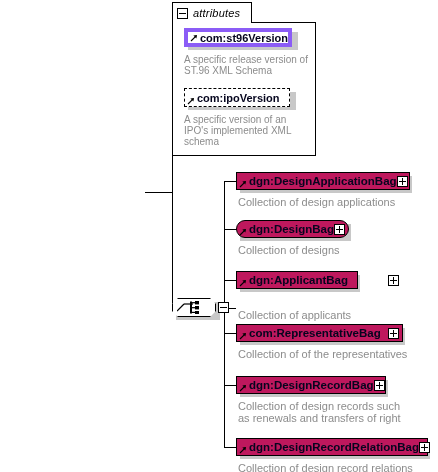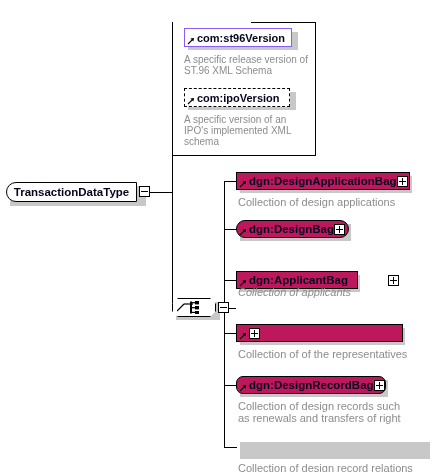--- a/index.html
+++ b/index.html
@@ -117,21 +117,21 @@
 
   
   .attr-item {
     position: absolute;
   }
   .attr-box {
     position: absolute;
     left: 0;
     top: 0;
     background: #ffffff;
-    border: 1px solid #8b5cf6;
+    border: 4px solid #8b5cf6;
     box-sizing: border-box;
     height: 19px;
     display: flex;
     align-items: center;
     padding-left: 12px;
     padding-right: 6px;
   }
   .attr-box.optional {
     border: 1px dashed #000;
   }
@@ -296,20 +296,24 @@
   <div class="line h" style="left:224px; top:181px; width:13px;"></div>
   <div class="line h" style="left:224px; top:229px; width:13px;"></div>
   <div class="line h" style="left:224px; top:280px; width:13px;"></div>
   <div class="line h" style="left:224px; top:333px; width:13px;"></div>
   <div class="line h" style="left:224px; top:385px; width:13px;"></div>
   <div class="line h" style="left:224px; top:447px; width:13px;"></div>
 
   <div id="attributes-group">
     <div class="attr-body"></div>
     <div class="tab-mask"></div>
+    <div class="attr-tab">
+      <span class="pm-box"></span>
+      <span class="attr-tab-label">attributes</span>
+    </div>
 
     <div class="attr-item" style="left:12px; top:26px; width:118px; height:20px;">
       <div class="shadow" style="left:4px; top:4px; width:110px; height:18px;"></div>
       <div class="attr-box" style="width:108px;">
         <svg class="attr-arrow" viewBox="0 0 8 8">
           <path d="M1 7 L6.2 1.8" stroke="#000" stroke-width="1.1" fill="none"></path>
           <path d="M7 1 L3.4 1.6 L6.4 4.6 Z" fill="#000"></path>
         </svg>
         <span class="attr-label">com:st96Version</span>
       </div>
@@ -322,27 +326,20 @@
         <svg class="attr-arrow" viewBox="0 0 8 8">
           <path d="M1 7 L6.2 1.8" stroke="#000" stroke-width="1.1" fill="none"></path>
           <path d="M7 1 L3.4 1.6 L6.4 4.6 Z" fill="#000"></path>
         </svg>
         <span class="attr-label">com:ipoVersion</span>
       </div>
     </div>
     <div class="attr-desc" style="left:12px; top:112px; width:122px;">A specific version of an IPO's implemented XML schema</div>
   </div>
 
-  <div id="root-node">
-    <div class="shadow root-shadow"></div>
-    <div class="root-shape">
-      <span class="root-label">TransactionDataType</span>
-    </div>
-    <span class="pm-box root-pm"></span>
-  </div>
 
   <div id="sequence-node">
     <div class="shadow seq-shadow"></div>
     <div class="seq-shape"></div>
     <svg class="seq-icon" width="34" height="13" viewBox="0 0 34 13">
       <path d="M0 10 L7 3" stroke="#000" stroke-width="1.2" fill="none"></path>
       <path d="M7 3 L16 3" stroke="#000" stroke-width="1.2" fill="none"></path>
       <rect x="13" y="0.5" width="2" height="12" fill="#000"></rect>
       <rect x="18" y="0" width="4" height="3.4" fill="#000"></rect>
       <rect x="18" y="5" width="4" height="3.4" fill="#000"></rect>
@@ -371,57 +368,67 @@
     <div class="shadow elem-shadow" style="width:111px;"></div>
     <div class="elem-box" style="width:113px;border-radius:9px;">
       <svg class="elem-arrow" viewBox="0 0 8 8">
         <path d="M1 7 L6.2 1.8" stroke="#000" stroke-width="1.1" fill="none"></path>
         <path d="M7 1 L3.4 1.6 L6.4 4.6 Z" fill="#000"></path>
       </svg>
       <span class="elem-label">dgn:DesignBag</span>
       <span class="pm-box plus"></span>
     </div>
   </div>
+  <div class="elem-desc" style="left:238px; top:244px;">Collection of designs</div>
 
   <div class="elem-item" style="left:236px; top:271px; width:135px; height:22px;">
     <div class="shadow elem-shadow" style="width:120px;"></div>
     <div class="elem-box" style="width:122px;gap:40px;">
       <svg class="elem-arrow" viewBox="0 0 8 8">
         <path d="M1 7 L6.2 1.8" stroke="#000" stroke-width="1.1" fill="none"></path>
         <path d="M7 1 L3.4 1.6 L6.4 4.6 Z" fill="#000"></path>
       </svg>
       <span class="elem-label">dgn:ApplicantBag</span>
       <span class="pm-box plus"></span>
     </div>
   </div>
-  <div class="elem-desc" style="left:238px; top:286px;font-style:italic;">Collection of applicants</div>
+  <div class="elem-desc" style="left:238px; top:309px;">Collection of applicants</div>
 
   <div class="elem-item" style="left:236px; top:324px; width:175px; height:22px;">
     <div class="shadow elem-shadow" style="width:165px;"></div>
     <div class="elem-box" style="width:167px;">
       <svg class="elem-arrow" viewBox="0 0 8 8">
         <path d="M1 7 L6.2 1.8" stroke="#000" stroke-width="1.1" fill="none"></path>
         <path d="M7 1 L3.4 1.6 L6.4 4.6 Z" fill="#000"></path>
       </svg>
+      <span class="elem-label">com:RepresentativeBag</span>
       <span class="pm-box plus"></span>
     </div>
   </div>
   <div class="elem-desc" style="left:238px; top:348px;">Collection of of the representatives</div>
 
   <div class="elem-item" style="left:236px; top:376px; width:160px; height:22px;">
     <div class="shadow elem-shadow" style="width:148px;"></div>
-    <div class="elem-box" style="width:150px;border-radius:7px;">
+    <div class="elem-box" style="width:150px;">
       <svg class="elem-arrow" viewBox="0 0 8 8">
         <path d="M1 7 L6.2 1.8" stroke="#000" stroke-width="1.1" fill="none"></path>
         <path d="M7 1 L3.4 1.6 L6.4 4.6 Z" fill="#000"></path>
       </svg>
       <span class="elem-label">dgn:DesignRecordBag</span>
       <span class="pm-box plus"></span>
     </div>
   </div>
   <div class="elem-desc" style="left:238px; top:400px; width:170px;">Collection of design records such as renewals and transfers of right</div>
 
   <div class="elem-item" style="left:236px; top:438px; width:196px; height:22px;">
     <div class="shadow elem-shadow" style="width:190px;"></div>
+    <div class="elem-box" style="width:192px;">
+      <svg class="elem-arrow" viewBox="0 0 8 8">
+        <path d="M1 7 L6.2 1.8" stroke="#000" stroke-width="1.1" fill="none"></path>
+        <path d="M7 1 L3.4 1.6 L6.4 4.6 Z" fill="#000"></path>
+      </svg>
+      <span class="elem-label">dgn:DesignRecordRelationBag</span>
+      <span class="pm-box plus"></span>
+    </div>
   </div>
   <div class="elem-desc" style="left:238px; top:462px;">Collection of design record relations</div>
 
 </div>
 
 </body></html>

